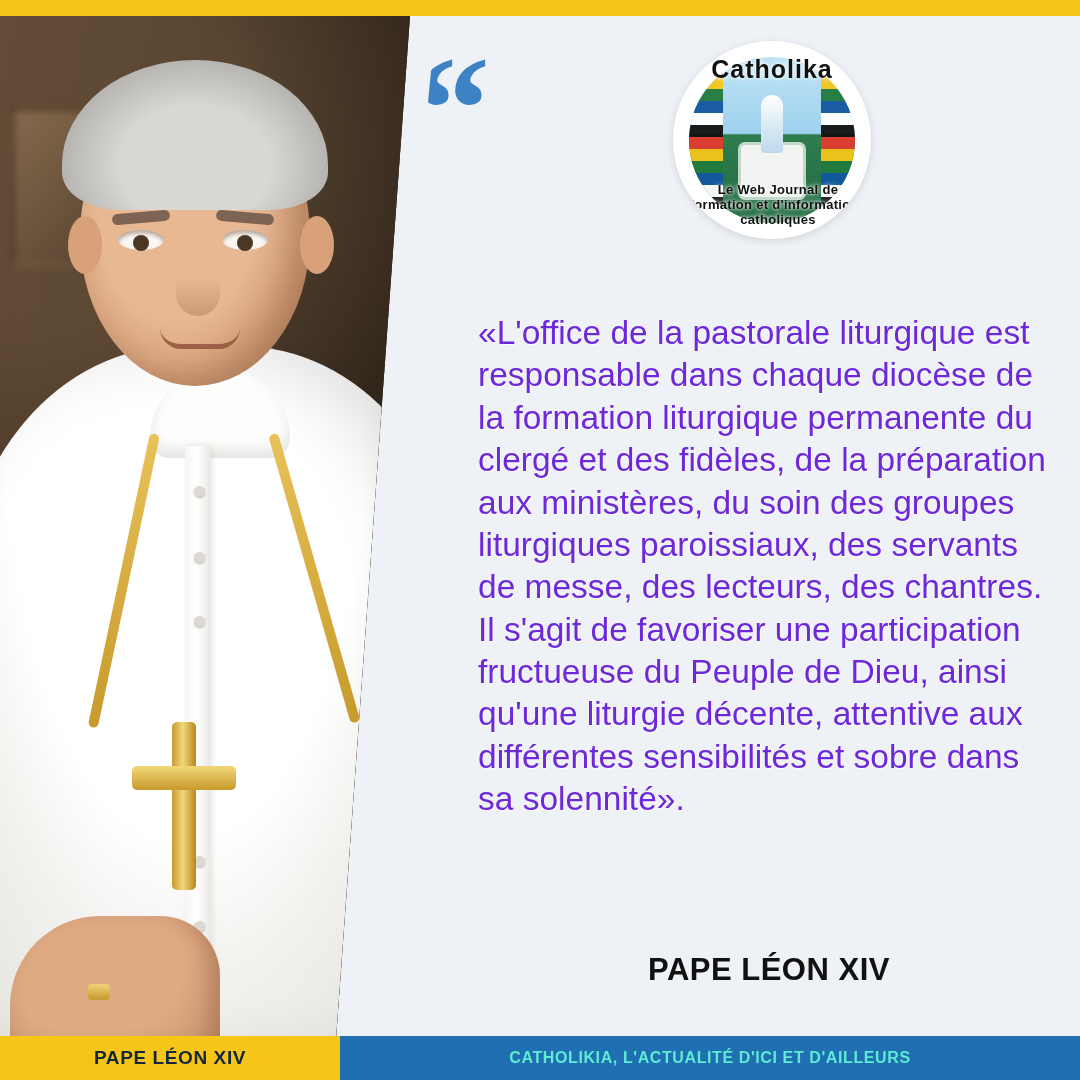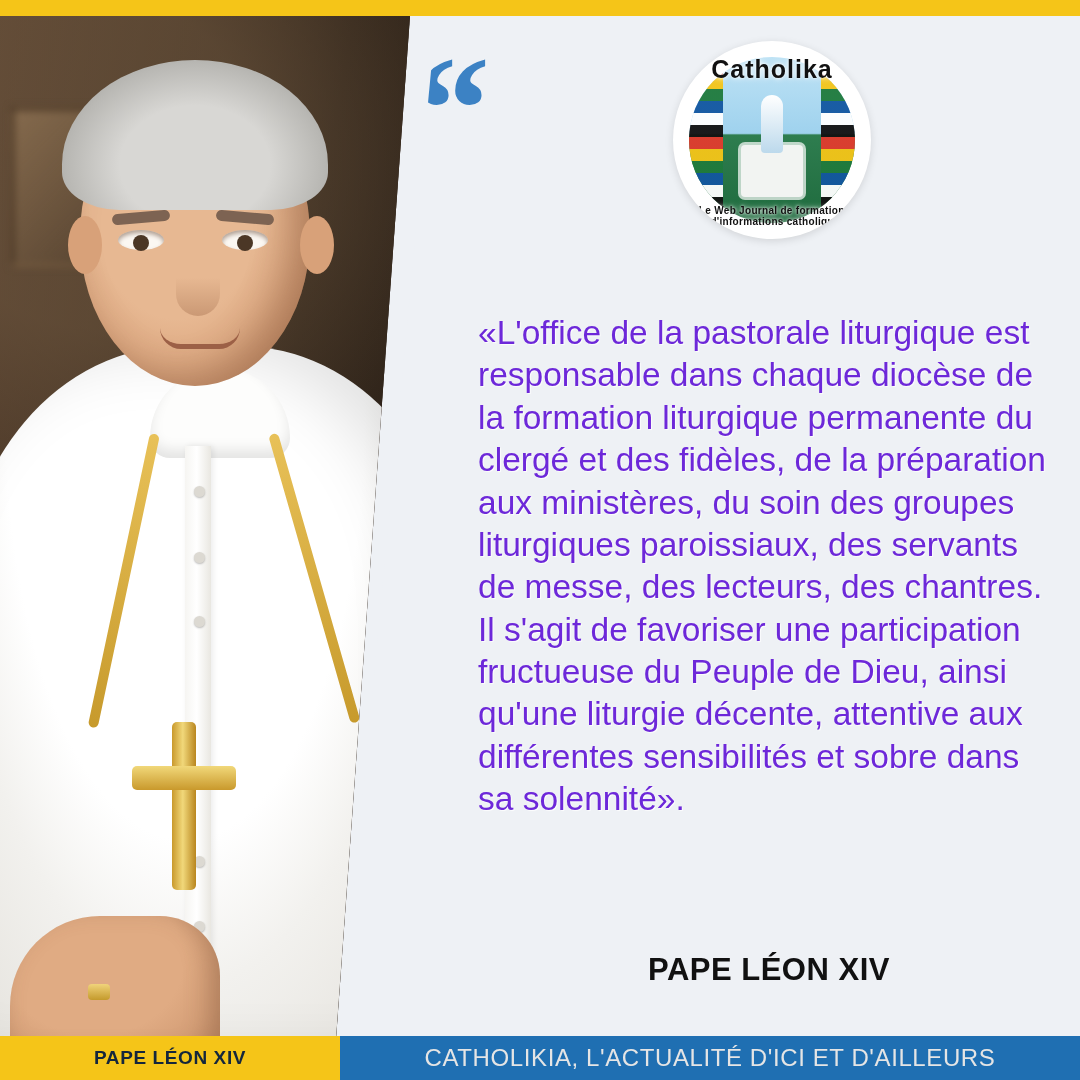--- a/index.html
+++ b/index.html
@@ -309,21 +309,21 @@
     font-family: "Liberation Sans", sans-serif;
     letter-spacing: 1px;
     text-shadow: 0 0 3px #fff, 0 0 6px #fff;
     z-index: 3;
   }
   .logo-text-bottom {
     position: absolute;
     left: 12px; right: 0;
     bottom: 12px;
     text-align: center;
-    font-size: 10px;
+    font-size: 13px;
     font-weight: 700;
     color: #111;
     letter-spacing: .3px;
     text-shadow: 0 0 3px #fff, 0 0 6px #fff;
     z-index: 3;
   }
 
   
   .quote-text {
     position: absolute;
@@ -373,23 +373,23 @@
     bottom: 0;
     width: 740px;
     height: 44px;
     background: #1f6fb2;
     display: flex;
     align-items: center;
     justify-content: center;
     z-index: 4;
   }
   .bottom-right span {
-    font-size: 24px;
-    font-weight: 400;
-    color: #e5e5e5;
+    font-size: 16px;
+    font-weight: 700;
+    color: #5eead4;
     letter-spacing: .6px;
   }
 </style>
 </head>
 <body>
 
 <div class="card">
 
   <div class="top-bar"></div>
 

